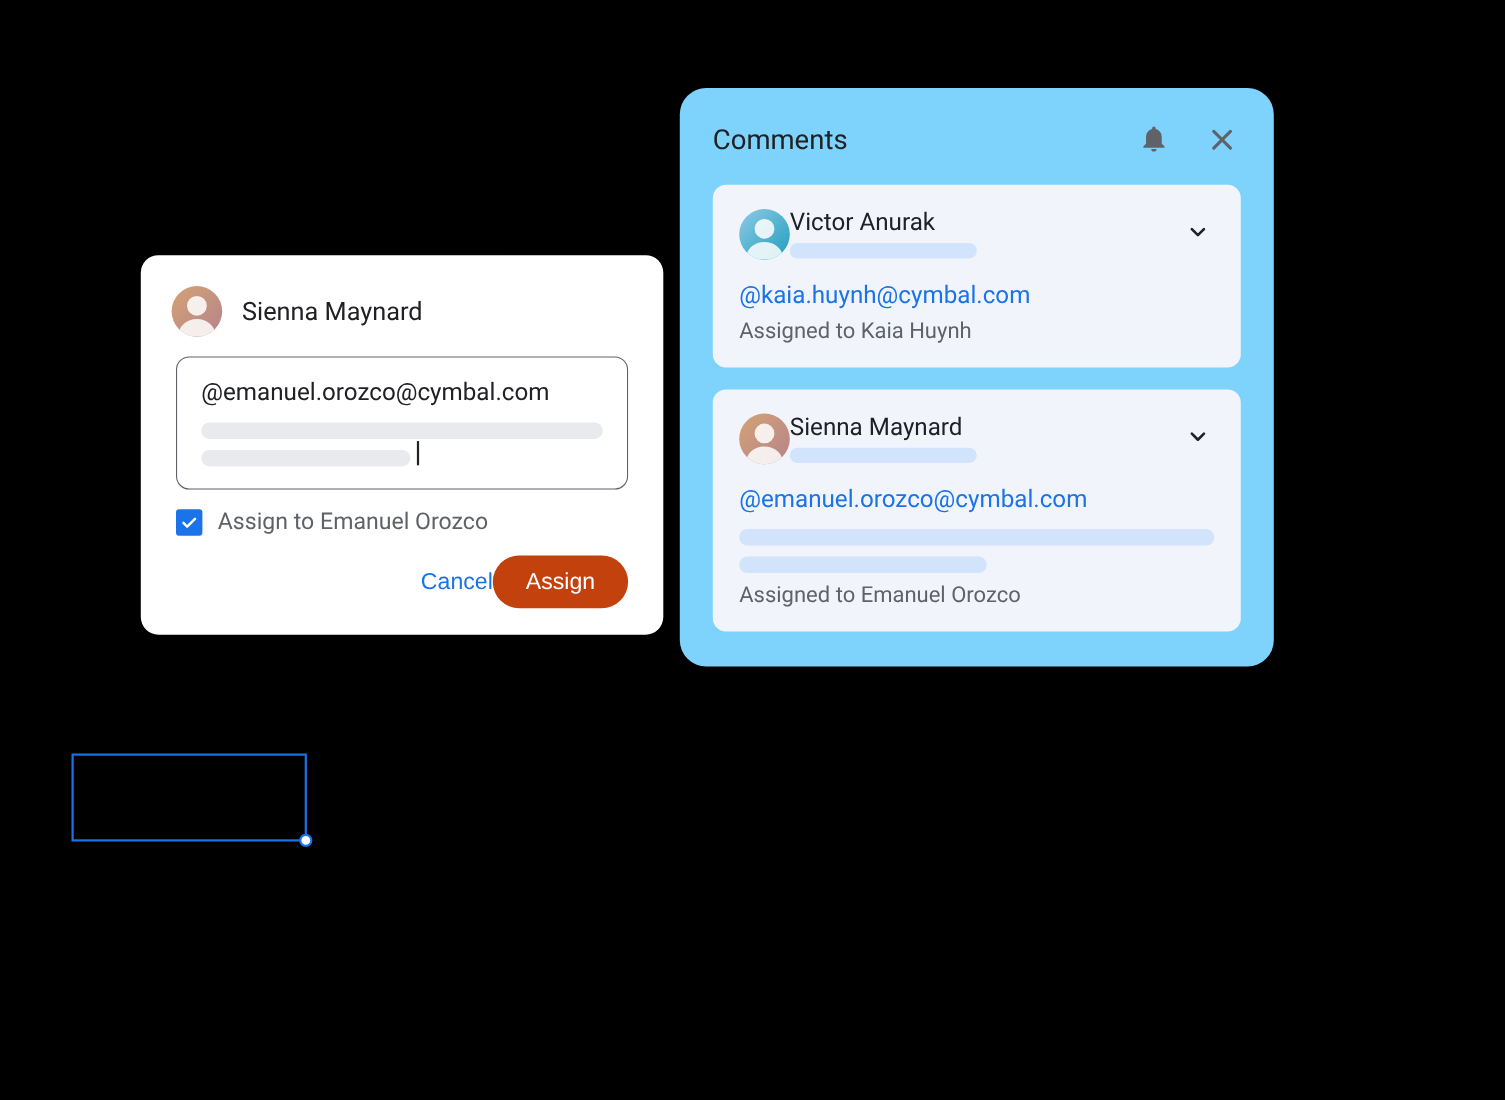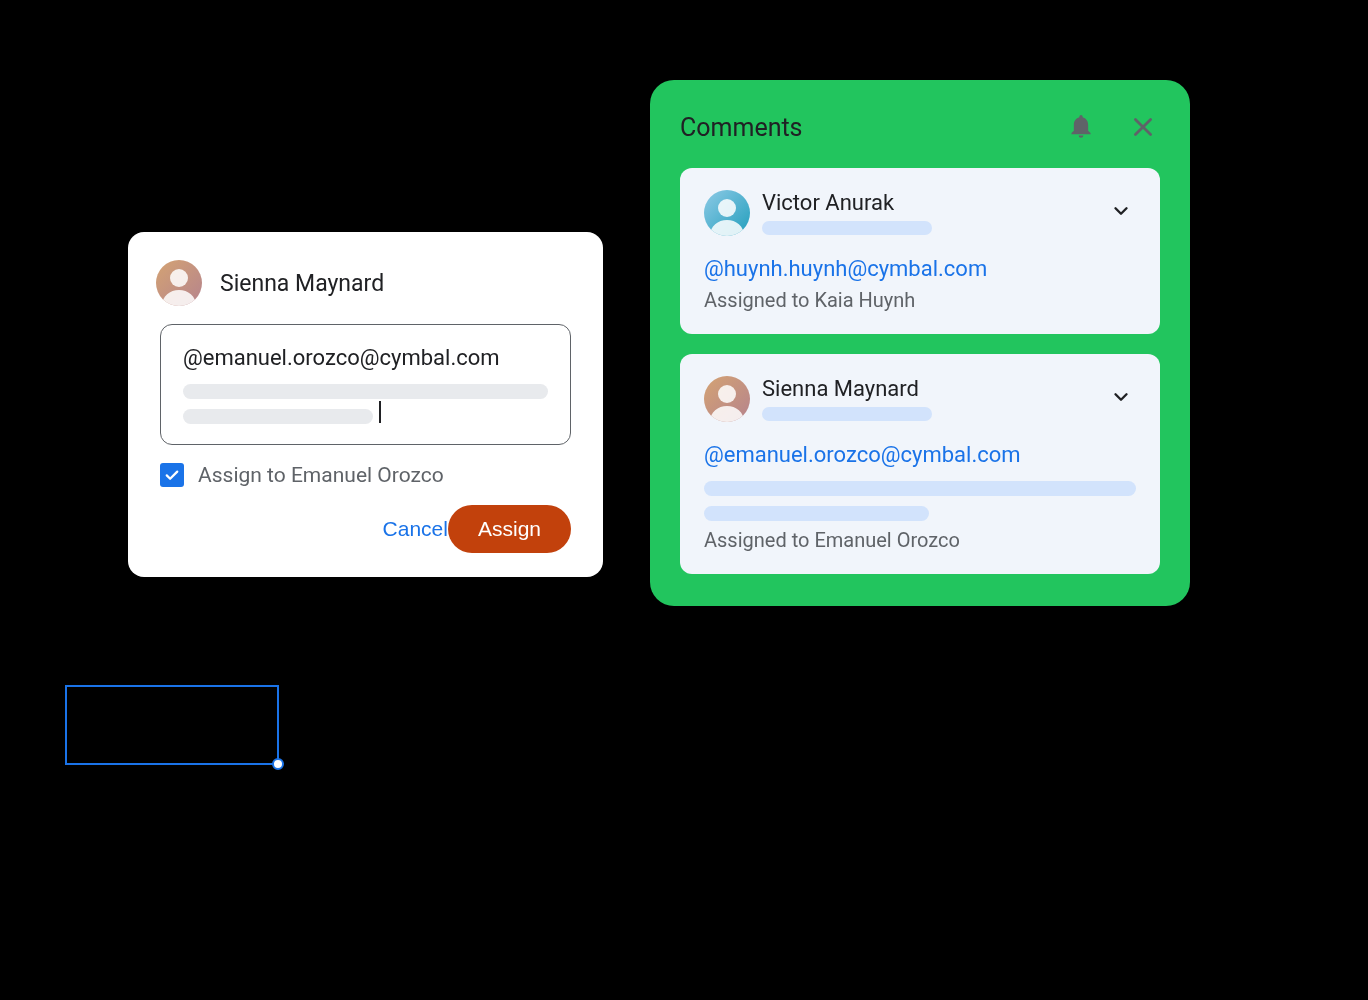--- a/index.html
+++ b/index.html
@@ -143,24 +143,24 @@
       background: #c2410c;
       border: none;
       border-radius: 24px;
       padding: 12px 30px;
       cursor: pointer;
     }
 
     
     .comments-panel {
       position: absolute;
-      left: 650px;
+      left: 618px;
       top: 80px;
       width: 540px;
-      background: #22c55e;
+      background: #7dd3fc;
       border-radius: 24px;
       padding: 30px 30px 32px 30px;
       z-index: 2;
     }
     .comments-header {
       display: flex;
       align-items: center;
       margin-bottom: 24px;
     }
     .comments-title {
@@ -188,21 +188,21 @@
     .comment-card {
       background: #f1f5fb;
       border-radius: 12px;
       padding: 22px 24px 22px 24px;
       margin-bottom: 20px;
     }
     .comment-card:last-child { margin-bottom: 0; }
     .comment-top {
       display: flex;
       align-items: flex-start;
-      gap: 12px;
+      gap: 0;
     }
     .comment-top-main { flex: 1; }
     .comment-name {
       font-size: 22px;
       color: #202124;
       font-weight: 400;
       margin-bottom: 6px;
     }
     .comment-sub-line {
       width: 170px;
@@ -296,21 +296,21 @@
       <div class="comment-top-main">
         <div class="comment-name">Victor Anurak</div>
         <div class="comment-sub-line"></div>
       </div>
       <button class="icon-btn chevron">
         <svg viewBox="0 0 24 24">
             <path d="M6 9l6 6 6-6" stroke="#202124" stroke-width="2.6" fill="none" stroke-linecap="round" stroke-linejoin="round"></path>
           </svg>
       </button>
     </div>
-    <div class="comment-mention">@huynh.huynh@cymbal.com</div>
+    <div class="comment-mention">@kaia.huynh@cymbal.com</div>
     <div class="comment-assigned">Assigned to Kaia Huynh</div>
   </div>
 
   <div class="comment-card">
     <div class="comment-top">
       <div class="avatar avatar-sienna">
         <svg viewBox="0 0 46 46">
             <circle cx="23" cy="18" r="9" fill="#fff" opacity="0.85"></circle>
             <path d="M6 46c0-10 8-16 17-16s17 6 17 16" fill="#fff" opacity="0.85"></path>
           </svg>

